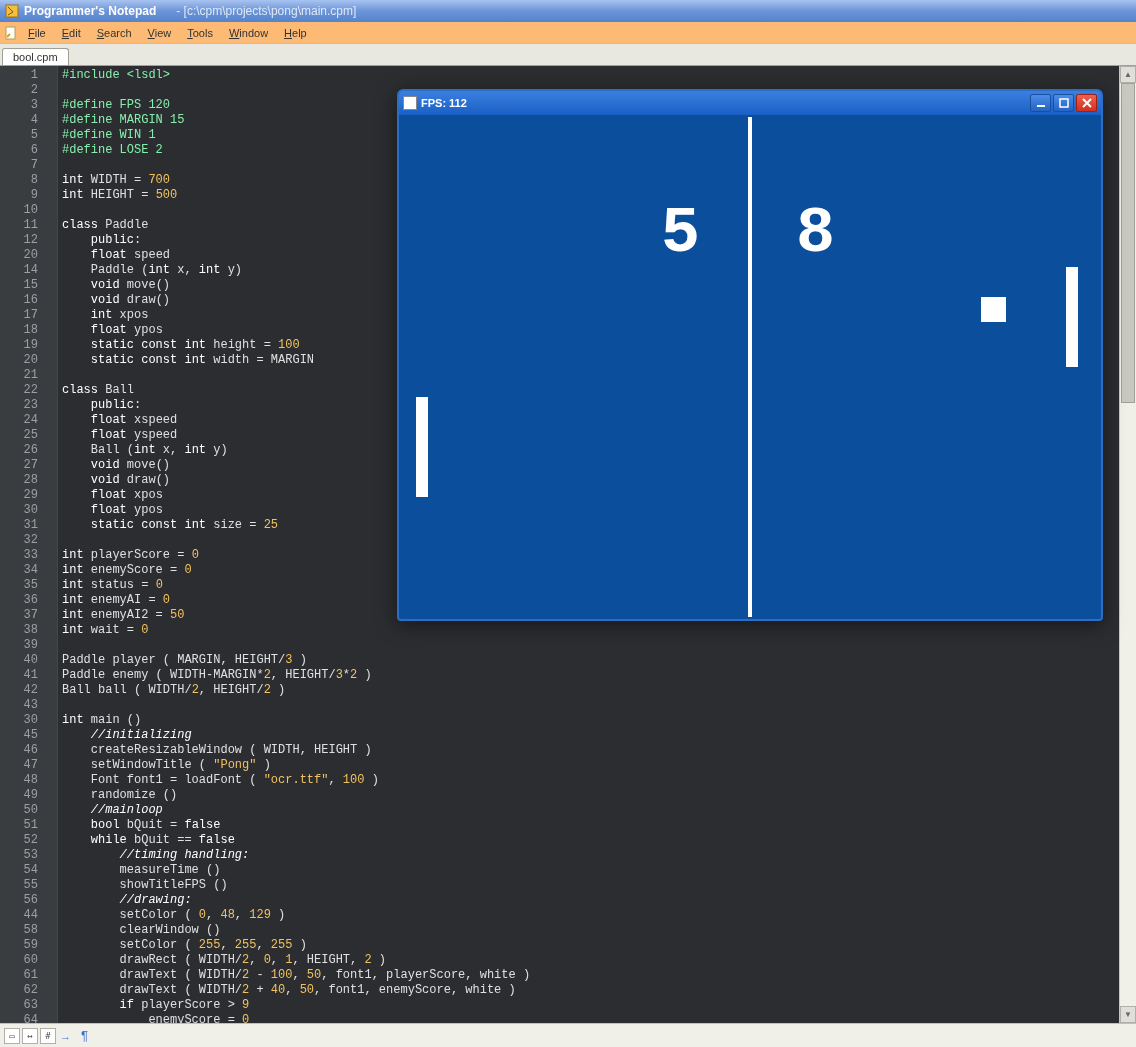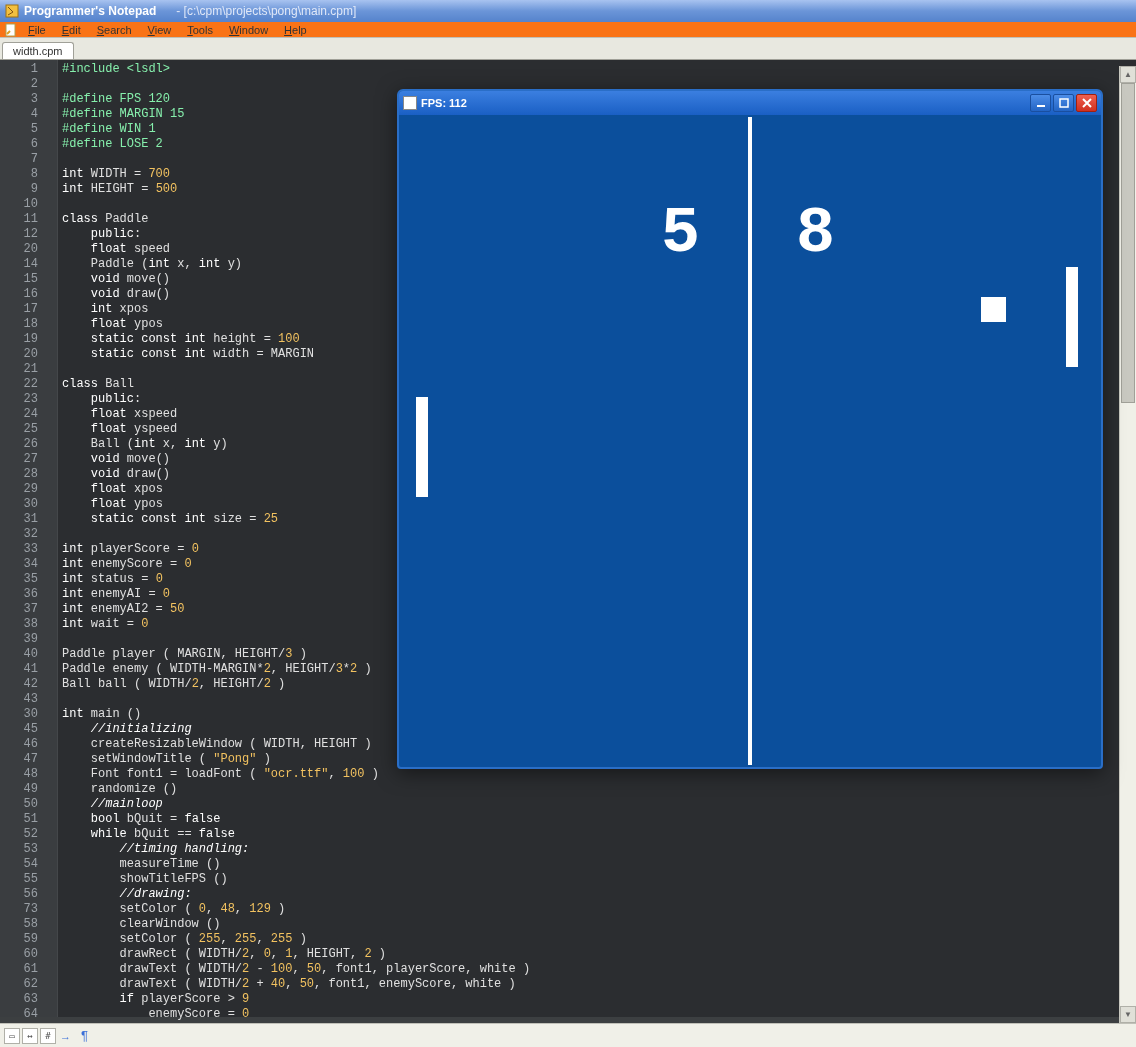--- a/index.html
+++ b/index.html
@@ -18,22 +18,22 @@
   align-items: center;
   padding: 0 4px;
   color: #fff;
   font-size: 12px;
 }
 .titlebar .icon { width:16px; height:16px; margin-right:4px; display:flex; align-items:center; justify-content:center; }
 .titlebar .title-main { font-weight:bold; }
 .titlebar .title-path { color:#e0e8f8; margin-left:20px; }
 
 .menubar {
-  height: 16px;
-  background: #f97316;
+  height: 22px;
+  background: #fdba74;
   border-bottom: 1px solid #c0c0b8;
   display: flex;
   align-items: center;
   padding: 0 2px;
   font-size: 11px;
   color: #333;
 }
 .menubar .mb-icon { width:18px; display:flex; align-items:center; justify-content:center; }
 .menubar .item { padding: 2px 8px; cursor:default; }
 .menubar .item u { text-decoration: underline; }
@@ -129,21 +129,21 @@
   display:flex; align-items:center; justify-content:center;
   font-size:9px; color:#555; font-family: monospace;
 }
 .statusbar .pilcrow { color:#3a6fd8; font-size:13px; margin-left:8px; }
 .statusbar .arrow-r { color:#3a6fd8; font-size:11px; margin-left:2px; }
 
 
 .game-window {
   position: absolute;
   left: 397px; top: 89px;
-  width: 706px; height: 680px;
+  width: 706px; height: 532px;
   background: #0b4f9c;
   border: 2px solid #2a6ec7;
   border-radius: 6px 6px 4px 4px;
   box-shadow: 0 4px 20px rgba(0,0,0,0.5);
   display:flex; flex-direction:column;
 }
 .game-titlebar {
   height: 24px;
   background: linear-gradient(to bottom, #3b7fe0 0%, #1a5fc4 100%);
   border-radius: 4px 4px 0 0;
@@ -211,21 +211,21 @@
   <span class="item"><u>F</u><span>ile</span></span>
   <span class="item"><u>E</u>dit</span>
   <span class="item"><u>S</u>earch</span>
   <span class="item"><u>V</u>iew</span>
   <span class="item"><u>T</u>ools</span>
   <span class="item"><u>W</u>indow</span>
   <span class="item"><u>H</u>elp</span>
 </div>
 
 <div class="tabbar">
-  <div class="tab">width.cpm</div>
+  <div class="tab">bool.cpm</div>
 </div>
 
 <div class="editor">
   <div class="gutter" id="gutter">
       <div class="ln">1</div>
       <div class="ln">2</div>
       <div class="ln">3</div>
       <div class="ln">4</div>
       <div class="ln">5</div>
       <div class="ln">6</div>
@@ -272,21 +272,21 @@
       <div class="ln">47</div>
       <div class="ln">48</div>
       <div class="ln">49</div>
       <div class="ln">50</div>
       <div class="ln">51</div>
       <div class="ln">52</div>
       <div class="ln">53</div>
       <div class="ln">54</div>
       <div class="ln">55</div>
       <div class="ln">56</div>
-      <div class="ln">73</div>
+      <div class="ln">44</div>
       <div class="ln">58</div>
       <div class="ln">59</div>
       <div class="ln">60</div>
       <div class="ln">61</div>
       <div class="ln">62</div>
       <div class="ln">63</div>
       <div class="ln">64</div>
     </div>
   <div class="fold-col"></div>
   <div class="code" id="code"><div class="cl"><span class="pp">#include &lt;lsdl&gt;</span></div><div class="cl">&nbsp;</div><div class="cl"><span class="pp">#define FPS 120</span></div><div class="cl"><span class="pp">#define MARGIN 15</span></div><div class="cl"><span class="pp">#define WIN 1</span></div><div class="cl"><span class="pp">#define LOSE 2</span></div><div class="cl">&nbsp;</div><div class="cl"><span class="t">int</span><span class="n"> WIDTH = </span><span class="num">700</span></div><div class="cl"><span class="t">int</span><span class="n"> HEIGHT = </span><span class="num">500</span></div><div class="cl">&nbsp;</div><div class="cl"><span class="t">class</span><span class="n"> Paddle</span></div><div class="cl"><span class="n">    </span><span class="t">public</span><span class="n">:</span></div><div class="cl"><span class="n">    </span><span class="t">float</span><span class="n"> speed</span></div><div class="cl"><span class="n">    Paddle (</span><span class="t">int</span><span class="n"> x, </span><span class="t">int</span><span class="n"> y)</span></div><div class="cl"><span class="n">    </span><span class="t">void</span><span class="n"> move()</span></div><div class="cl"><span class="n">    </span><span class="t">void</span><span class="n"> draw()</span></div><div class="cl"><span class="n">    </span><span class="t">int</span><span class="n"> xpos</span></div><div class="cl"><span class="n">    </span><span class="t">float</span><span class="n"> ypos</span></div><div class="cl"><span class="n">    </span><span class="t">static const int</span><span class="n"> height = </span><span class="num">100</span></div><div class="cl"><span class="n">    </span><span class="t">static const int</span><span class="n"> width = MARGIN</span></div><div class="cl">&nbsp;</div><div class="cl"><span class="t">class</span><span class="n"> Ball</span></div><div class="cl"><span class="n">    </span><span class="t">public</span><span class="n">:</span></div><div class="cl"><span class="n">    </span><span class="t">float</span><span class="n"> xspeed</span></div><div class="cl"><span class="n">    </span><span class="t">float</span><span class="n"> yspeed</span></div><div class="cl"><span class="n">    Ball (</span><span class="t">int</span><span class="n"> x, </span><span class="t">int</span><span class="n"> y)</span></div><div class="cl"><span class="n">    </span><span class="t">void</span><span class="n"> move()</span></div><div class="cl"><span class="n">    </span><span class="t">void</span><span class="n"> draw()</span></div><div class="cl"><span class="n">    </span><span class="t">float</span><span class="n"> xpos</span></div><div class="cl"><span class="n">    </span><span class="t">float</span><span class="n"> ypos</span></div><div class="cl"><span class="n">    </span><span class="t">static const int</span><span class="n"> size = </span><span class="num">25</span></div><div class="cl">&nbsp;</div><div class="cl"><span class="t">int</span><span class="n"> playerScore = </span><span class="num">0</span></div><div class="cl"><span class="t">int</span><span class="n"> enemyScore = </span><span class="num">0</span></div><div class="cl"><span class="t">int</span><span class="n"> status = </span><span class="num">0</span></div><div class="cl"><span class="t">int</span><span class="n"> enemyAI = </span><span class="num">0</span></div><div class="cl"><span class="t">int</span><span class="n"> enemyAI2 = </span><span class="num">50</span></div><div class="cl"><span class="t">int</span><span class="n"> wait = </span><span class="num">0</span></div><div class="cl">&nbsp;</div><div class="cl"><span class="n">Paddle player ( MARGIN, HEIGHT/</span><span class="num">3</span><span class="n"> )</span></div><div class="cl"><span class="n">Paddle enemy ( WIDTH-MARGIN*</span><span class="num">2</span><span class="n">, HEIGHT/</span><span class="num">3</span><span class="n">*</span><span class="num">2</span><span class="n"> )</span></div><div class="cl"><span class="n">Ball ball ( WIDTH/</span><span class="num">2</span><span class="n">, HEIGHT/</span><span class="num">2</span><span class="n"> )</span></div><div class="cl">&nbsp;</div><div class="cl"><span class="t">int</span><span class="n"> main ()</span></div><div class="cl"><span class="n">    </span><span class="cm">//initializing</span></div><div class="cl"><span class="n">    createResizableWindow ( WIDTH, HEIGHT )</span></div><div class="cl"><span class="n">    setWindowTitle ( </span><span class="str">"Pong"</span><span class="n"> )</span></div><div class="cl"><span class="n">    Font font1 = loadFont ( </span><span class="str">"ocr.ttf"</span><span class="n">, </span><span class="num">100</span><span class="n"> )</span></div><div class="cl"><span class="n">    randomize ()</span></div><div class="cl"><span class="n">    </span><span class="cm">//mainloop</span></div><div class="cl"><span class="n">    </span><span class="t">bool</span><span class="n"> bQuit = </span><span class="t">false</span></div><div class="cl"><span class="n">    </span><span class="t">while</span><span class="n"> bQuit == </span><span class="t">false</span></div><div class="cl"><span class="n">        </span><span class="cm">//timing handling:</span></div><div class="cl"><span class="n">        measureTime ()</span></div><div class="cl"><span class="n">        showTitleFPS ()</span></div><div class="cl"><span class="n">        </span><span class="cm">//drawing:</span></div><div class="cl"><span class="n">        setColor ( </span><span class="num">0</span><span class="n">, </span><span class="num">48</span><span class="n">, </span><span class="num">129</span><span class="n"> )</span></div><div class="cl"><span class="n">        clearWindow ()</span></div><div class="cl"><span class="n">        setColor ( </span><span class="num">255</span><span class="n">, </span><span class="num">255</span><span class="n">, </span><span class="num">255</span><span class="n"> )</span></div><div class="cl"><span class="n">        drawRect ( WIDTH/</span><span class="num">2</span><span class="n">, </span><span class="num">0</span><span class="n">, </span><span class="num">1</span><span class="n">, HEIGHT, </span><span class="num">2</span><span class="n"> )</span></div><div class="cl"><span class="n">        drawText ( WIDTH/</span><span class="num">2</span><span class="n"> - </span><span class="num">100</span><span class="n">, </span><span class="num">50</span><span class="n">, font1, playerScore, white )</span></div><div class="cl"><span class="n">        drawText ( WIDTH/</span><span class="num">2</span><span class="n"> + </span><span class="num">40</span><span class="n">, </span><span class="num">50</span><span class="n">, font1, enemyScore, white )</span></div><div class="cl"><span class="n">        </span><span class="t">if</span><span class="n"> playerScore &gt; </span><span class="num">9</span></div><div class="cl"><span class="n">            enemyScore = </span><span class="num">0</span></div></div>

